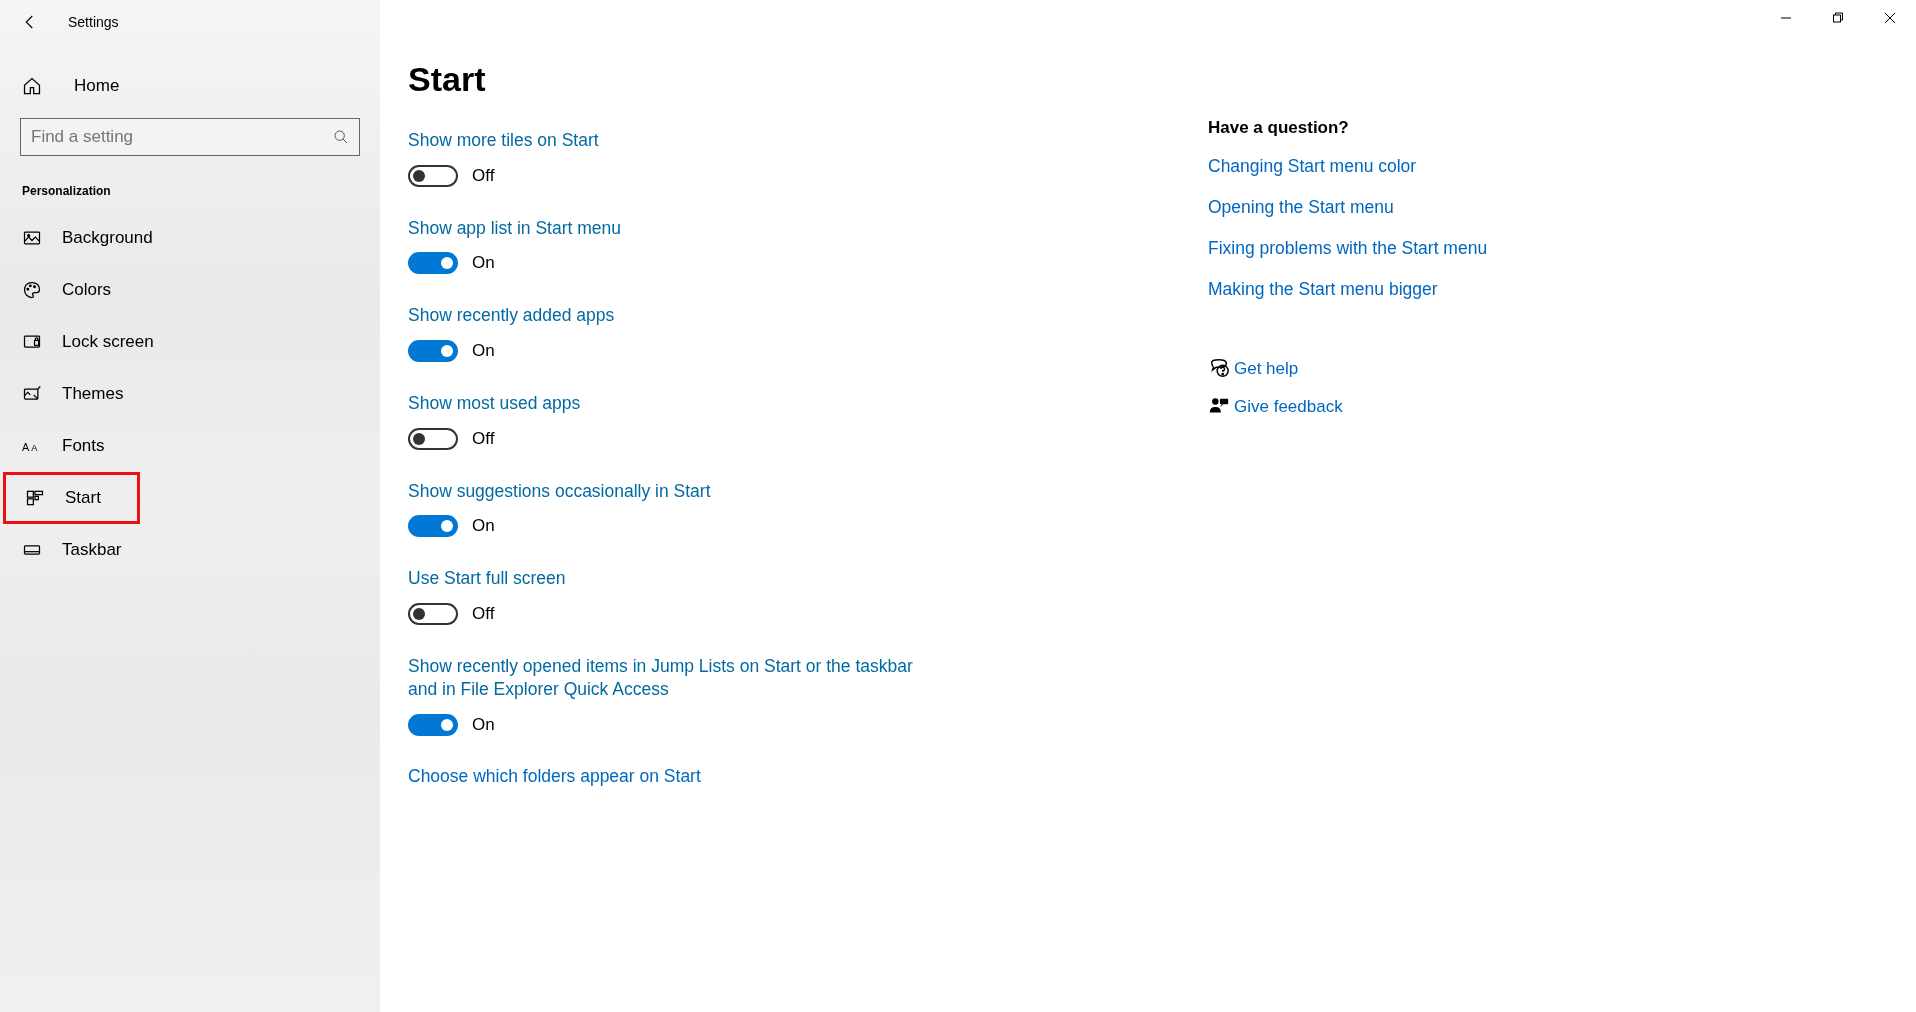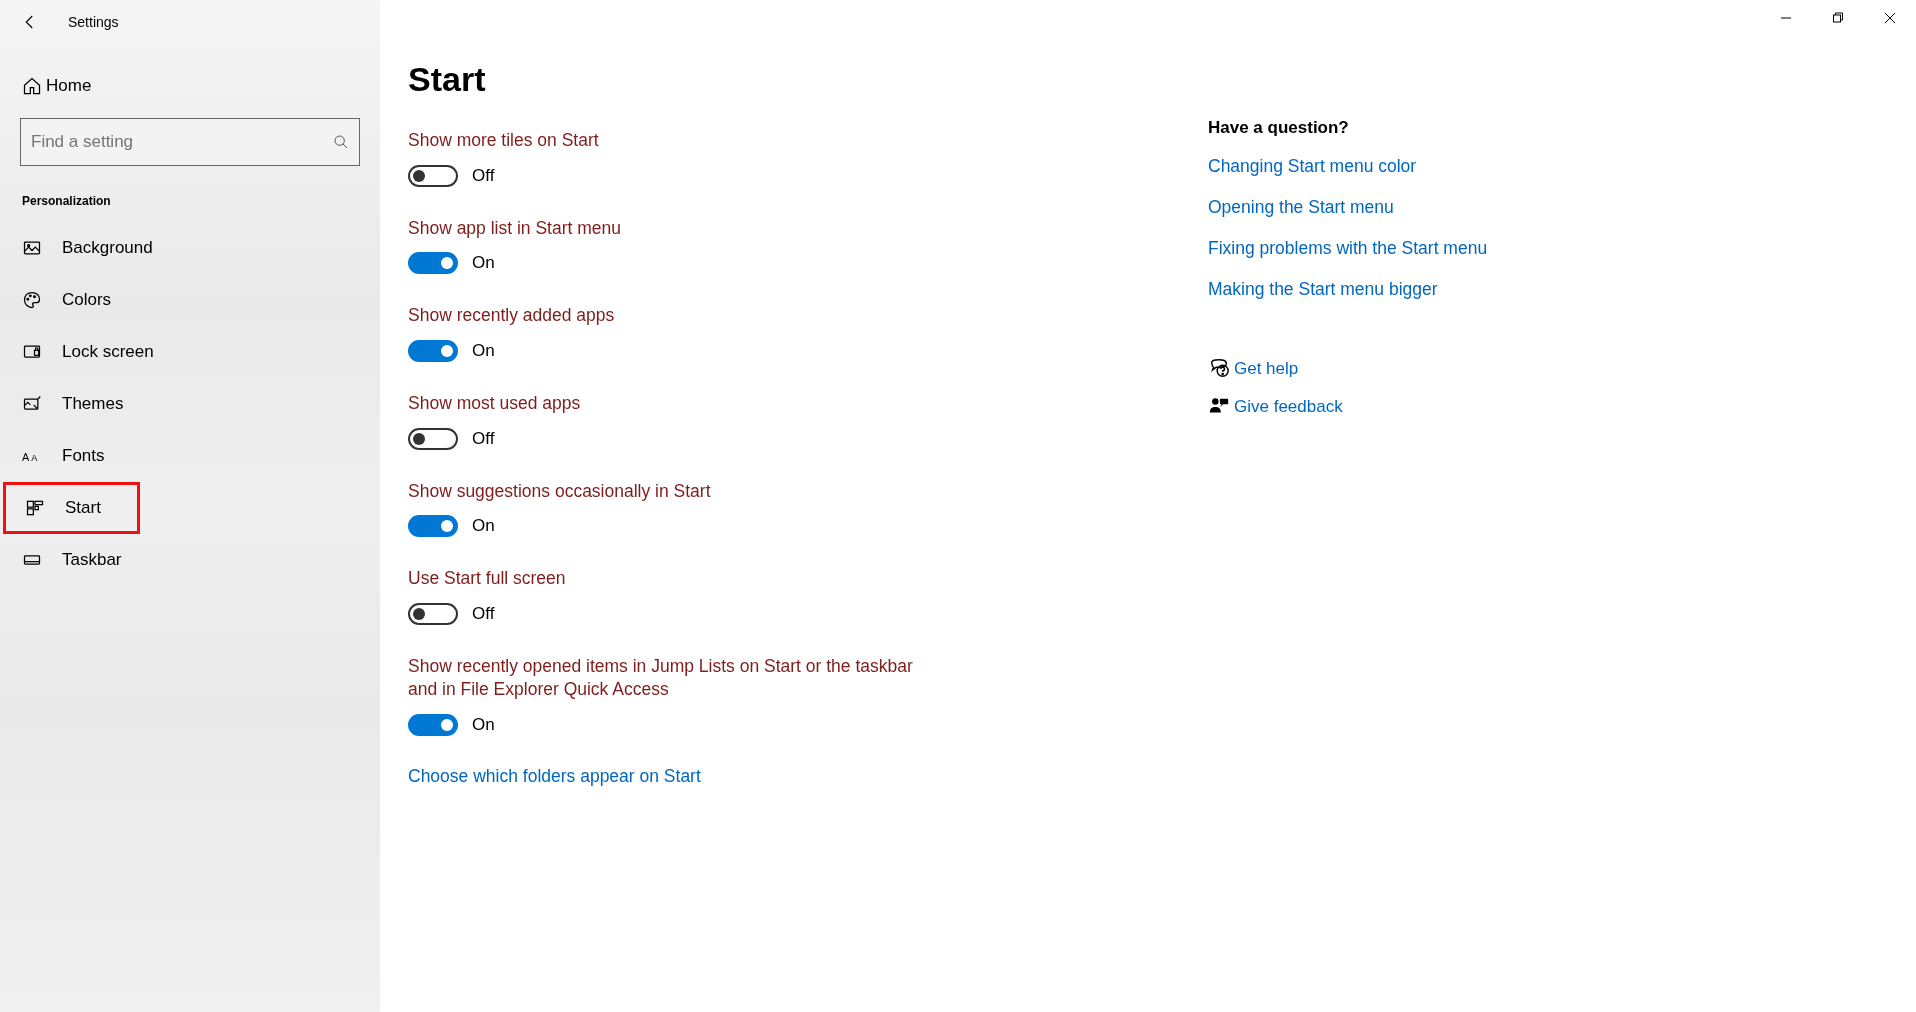--- a/index.html
+++ b/index.html
@@ -4,37 +4,37 @@
 <style>
   * { margin: 0; padding: 0; box-sizing: border-box; font-family: "Segoe UI", Tahoma, sans-serif; }
   html, body { width: 1916px; height: 1012px; background: #fff; overflow: hidden; }
   .app { display: flex; width: 100%; height: 100%; }
 
   
   .sidebar { width: 380px; height: 100%; background: linear-gradient(180deg, #f5f5f5 0%, #e9e9e9 30%, #efefef 50%, #e9e9e9 70%, #f0f0f0 100%); }
   .sidebar-header { display: flex; align-items: center; height: 44px; padding-left: 20px; gap: 28px; }
   .back-arrow { width: 20px; height: 20px; display: flex; align-items: center; justify-content: center; cursor: pointer; }
   .window-title { font-size: 14px; color: #000; }
-  .home-row { display: flex; align-items: center; padding: 14px 0 14px 22px; gap: 4px; margin-top: 18px; cursor: pointer; }
+  .home-row { display: flex; align-items: center; padding: 14px 0 14px 22px; gap: 32px; margin-top: 18px; cursor: pointer; }
   .home-label { font-size: 17px; color: #000; }
-  .search-box { margin: 8px 20px 0 20px; height: 48px; border: 1px solid #666; background: #f3f3f3; display: flex; align-items: center; padding: 0 10px; justify-content: space-between; }
+  .search-box { margin: 8px 20px 0 20px; height: 38px; border: 1px solid #666; background: #f3f3f3; display: flex; align-items: center; padding: 0 10px; justify-content: space-between; }
   .search-box input { flex: 1; border: none; background: transparent; outline: none; font-size: 17px; color: #666; }
   .section-label { font-size: 12px; font-weight: 600; color: #000; margin: 28px 0 14px 22px; }
   .nav { display: flex; flex-direction: column; }
   .nav-item { display: flex; align-items: center; padding: 16px 0 16px 22px; gap: 20px; cursor: pointer; }
   .nav-label { font-size: 17px; color: #000; }
   .nav-icon { width: 20px; height: 20px; display: flex; align-items: center; justify-content: center; flex-shrink: 0; }
   .highlight-box { border: 3px solid #e11; display: flex; align-items: center; padding: 13px 0 13px 19px; gap: 20px; margin: 0 240px 0 3px; cursor: pointer; }
 
   
   .main { flex: 1; display: flex; padding: 60px 30px 0 28px; }
   .settings-col { flex: 0 0 770px; }
   .page-title { font-size: 34px; font-weight: 600; color: #000; margin-bottom: 30px; }
   .setting { margin-bottom: 30px; }
-  .setting-label { font-size: 17.5px; color: #7f1d1d; margin-bottom: 12px; line-height: 1.35; max-width: 520px; }
+  .setting-label { font-size: 17.5px; color: #0369a1; margin-bottom: 12px; line-height: 1.35; max-width: 520px; }
   .toggle-row { display: flex; align-items: center; gap: 14px; }
   .toggle { width: 50px; height: 22px; border-radius: 11px; position: relative; cursor: pointer; }
   .toggle.off { border: 2px solid #333; background: #fff; }
   .toggle.off .knob { width: 12px; height: 12px; border-radius: 50%; background: #333; position: absolute; left: 3px; top: 3px; }
   .toggle.on { background: #0078d4; border: 2px solid #0078d4; }
   .toggle.on .knob { width: 12px; height: 12px; border-radius: 50%; background: #fff; position: absolute; right: 3px; top: 3px; }
   .toggle-state { font-size: 17px; color: #000; }
   .link { font-size: 17.5px; color: #0067c0; cursor: pointer; display: block; margin-bottom: 10px; }
 
   

